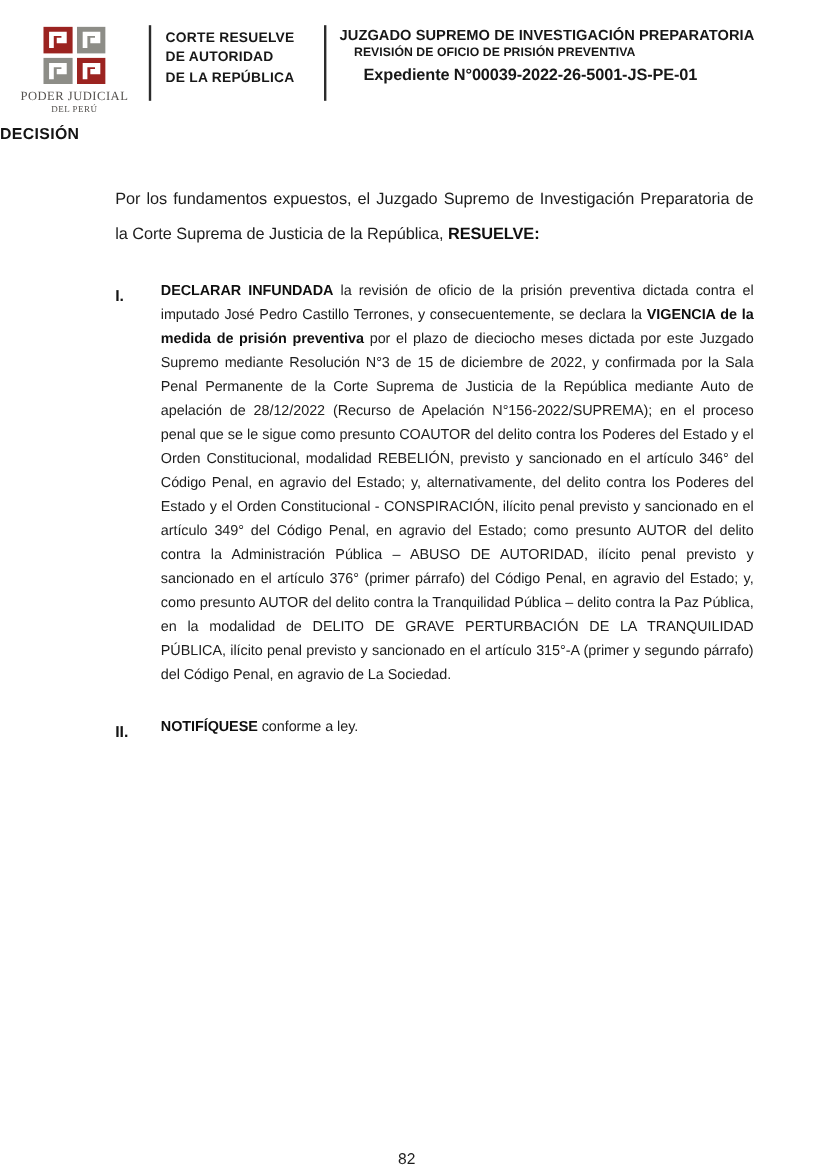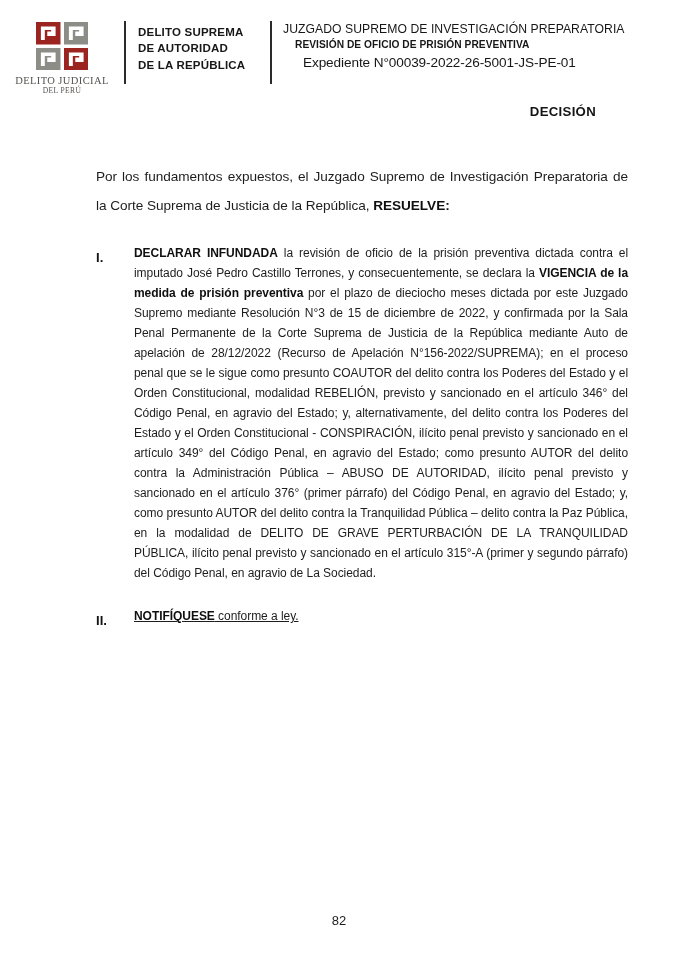--- a/index.html
+++ b/index.html
@@ -83,61 +83,61 @@
   }
   .court-block span { display: block; white-space: nowrap; }
 
   
   .case-block {
     padding-left: 11px;
     padding-top: 4px;
     color: #171717;
   }
   .case-line1 {
-    font-weight: normal;
+    font-weight: bold;
     font-size: 12.2px;
     letter-spacing: 0.05px;
     white-space: nowrap;
     line-height: 1.25;
   }
   .case-line2 {
     font-weight: bold;
     font-size: 10.2px;
     letter-spacing: 0.05px;
     white-space: nowrap;
     line-height: 1.3;
     margin-top: 1px;
     padding-left: 12px;
   }
   .case-line3 {
-    font-weight: normal;
+    font-weight: bold;
     font-size: 13.6px;
     letter-spacing: -0.1px;
     white-space: nowrap;
     line-height: 1.3;
     margin-top: 2px;
     padding-left: 20px;
   }
 
   
   .doc-title {
     position: absolute;
     top: 104px;
     left: 0;
     width: 596px;
-    text-align: right;
+    text-align: left;
     font-weight: bold;
     font-size: 13.2px;
     letter-spacing: 0.3px;
     color: #141414;
   }
 
   .content {
     position: absolute;
-    top: 148px;
+    top: 137px;
     left: 96px;
     width: 532px;
   }
 
   .para {
     text-align: justify;
     text-justify: inter-word;
     font-size: 13.6px;
     line-height: 29.3px;
     color: #1d1d1d;
@@ -157,27 +157,27 @@
   }
   .list-body {
     flex: 1 1 auto;
     text-align: justify;
     text-justify: inter-word;
     font-size: 12px;
     line-height: 20px;
     color: #1d1d1d;
     letter-spacing: -0.05px;
   }
-  .list-body.single { text-align: left; text-decoration: underline; }
+  .list-body.single { text-align: left; }
 
   b, .b { font-weight: bold; color: #0f0f0f; }
 
   .page-number {
     position: absolute;
-    top: 913px;
+    top: 958px;
     left: 0;
     width: 678px;
     text-align: center;
     font-size: 13px;
     color: #1d1d1d;
   }
 </style>
 </head>
 <body>
 
@@ -204,29 +204,29 @@
         </svg>
       </div>
       <div class="logo-tile">
         <svg viewBox="0 0 10 10" preserveAspectRatio="none" aria-hidden="true">
           <rect x="0" y="0" width="10" height="10" fill="#9b2320"></rect>
           <path d="M2 8 L2 2 L8 2 L8 6.2 L4.6 6.2 L4.6 4.2 L6.2 4.2 L6.2 3.6 L3.6 3.6 L3.6 8 Z" fill="#ffffff"></path>
         </svg>
       </div>
     </div>
     <div class="logo-word">
-      <span class="l1">DELITO JUDICIAL</span>
+      <span class="l1">PODER JUDICIAL</span>
       <span class="l2">DEL PERÚ</span>
     </div>
   </div>
 
   <div class="vrule"></div>
 
   <div class="court-block">
-    <span>DELITO SUPREMA</span>
+    <span>CORTE RESUELVE</span>
     <span>DE AUTORIDAD</span>
     <span>DE LA REPÚBLICA</span>
   </div>
 
   <div class="vrule"></div>
 
   <div class="case-block">
     <div class="case-line1">JUZGADO SUPREMO DE INVESTIGACIÓN PREPARATORIA</div>
     <div class="case-line2">REVISIÓN DE OFICIO DE PRISIÓN PREVENTIVA</div>
     <div class="case-line3">Expediente N°00039-2022-26-5001-JS-PE-01</div>

